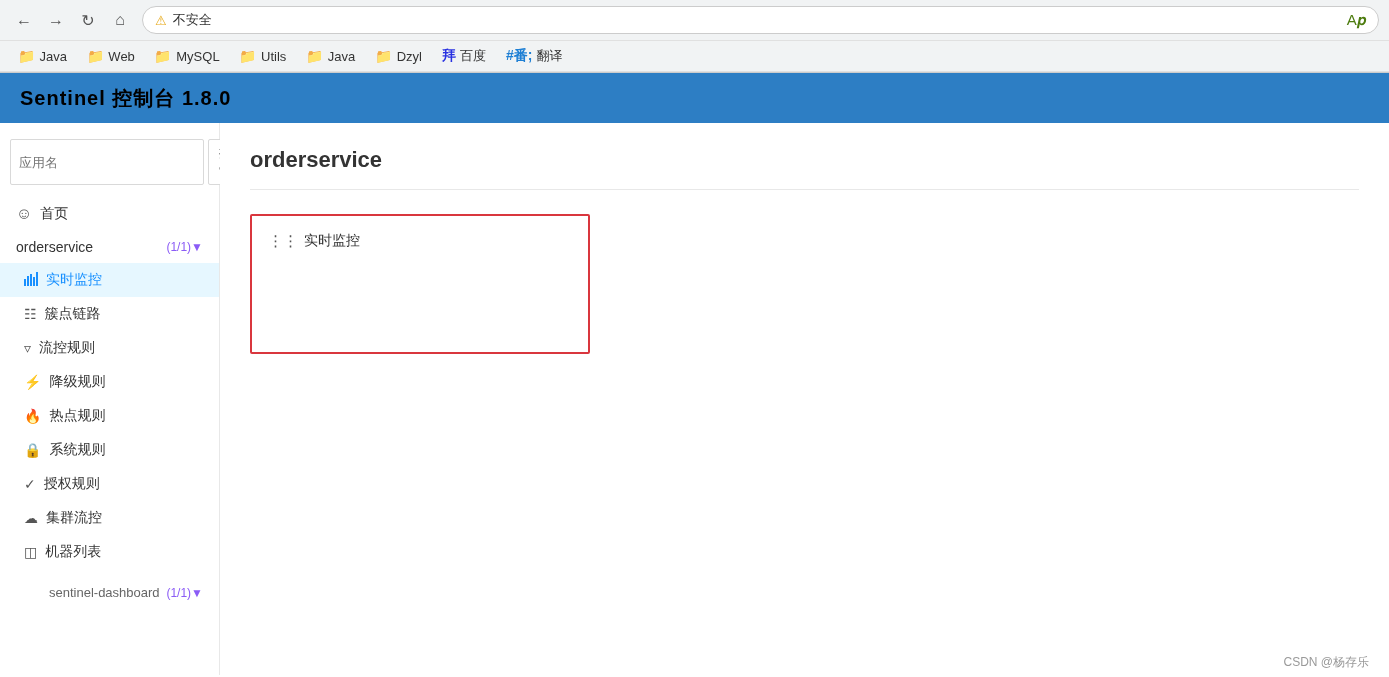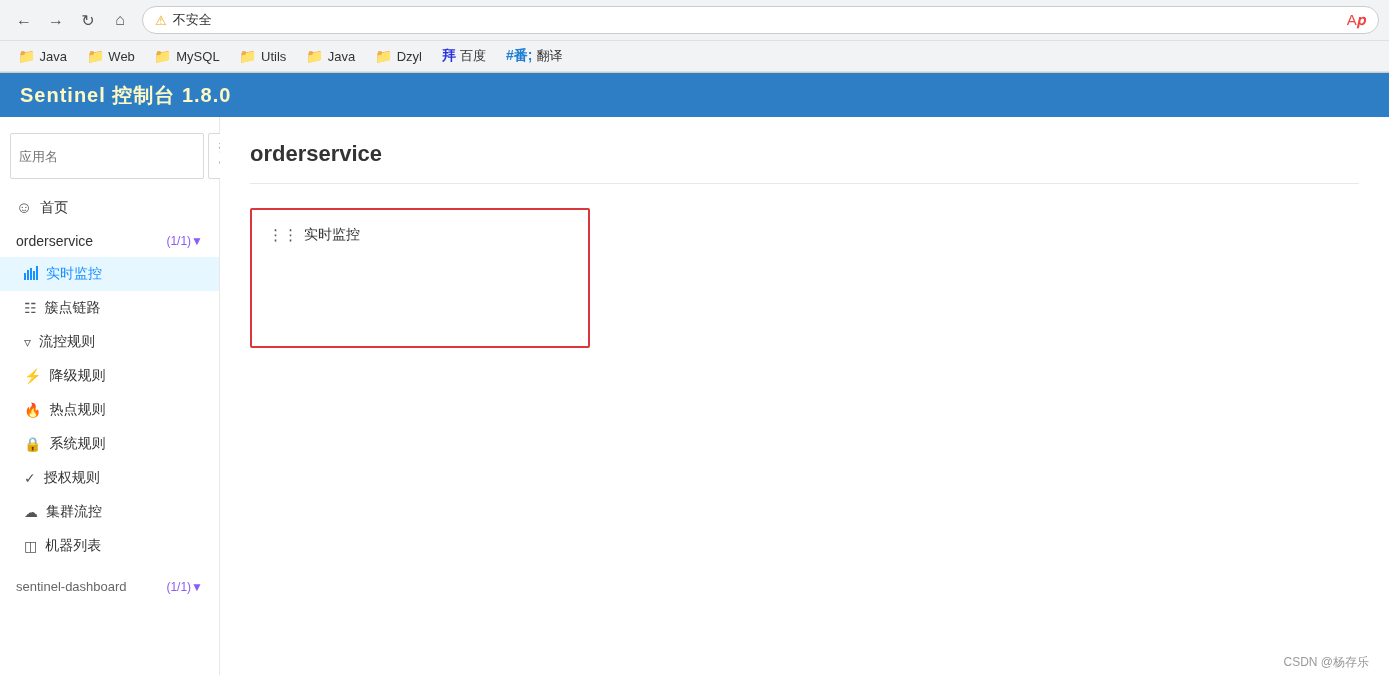--- a/index.html
+++ b/index.html
@@ -68,23 +68,23 @@
     
     .app-container {
       display: flex;
       flex-direction: column;
       height: calc(100vh - 75px);
     }
 
     
     .app-header {
       background: #2d7ec4;
-      color: #fef9c3;
+      color: #000000;
       padding: 0 20px;
-      height: 44px;
+      height: 50px;
       display: flex; align-items: center;
       font-size: 20px;
       font-weight: bold;
       letter-spacing: 1px;
     }
 
     
     .app-body {
       display: flex;
       flex: 1;
@@ -194,41 +194,42 @@
       position: fixed;
       bottom: 6px;
       right: 20px;
       font-size: 12px;
       color: #999;
     }
 
     
     .nav-section-second {
       margin-top: 8px;
+      margin-left: 33px;
     }
     .nav-section-second .nav-section-title {
       color: #666;
       font-size: 13px;
     }
   </style>
 </head>
 <body>
 
 <div class="browser-chrome">
   <div class="browser-toolbar">
     <div class="nav-buttons">
       <button class="nav-btn">←</button>
       <button class="nav-btn">→</button>
       <button class="nav-btn">↻</button>
       <button class="nav-btn">⌂</button>
     </div>
     <div class="address-bar">
       <span class="warning-icon">⚠</span>
       <span>不安全</span>
-      <span class="reader-icon" style="margin-left:auto; color:#ef4444; font-size:15px;">A𝒑</span>
+      <span class="reader-icon" style="margin-left:auto; color:#4d7c0f; font-size:15px;">A𝒑</span>
     </div>
   </div>
   <div class="bookmarks-bar">
     <div class="bookmark-item">
       <span class="bookmark-folder-icon">📁</span>
       <span>Java</span>
     </div>
     <div class="bookmark-item">
       <span class="bookmark-folder-icon">📁</span>
       <span>Web</span>

